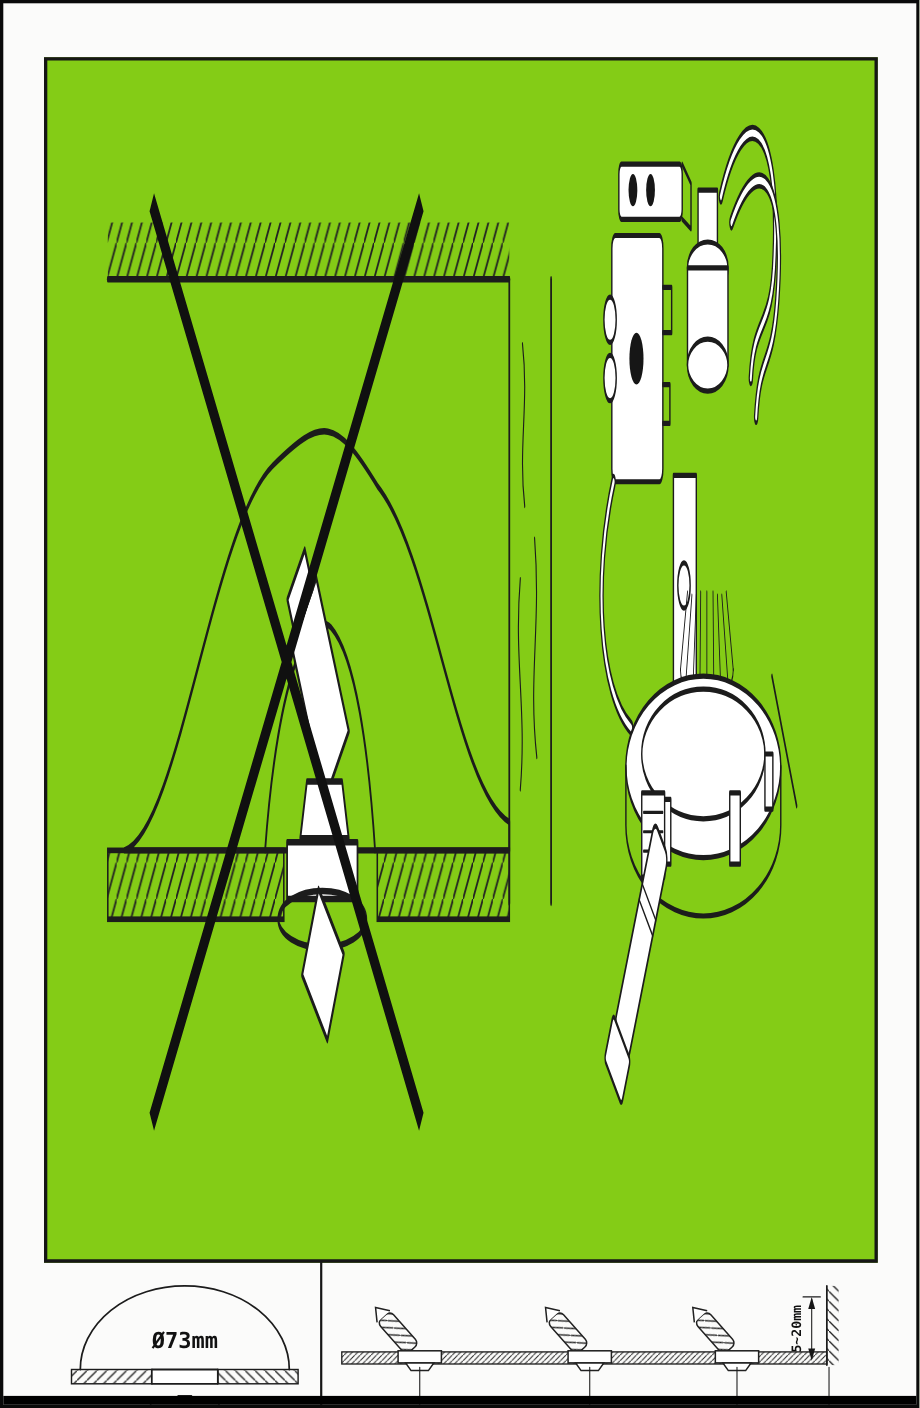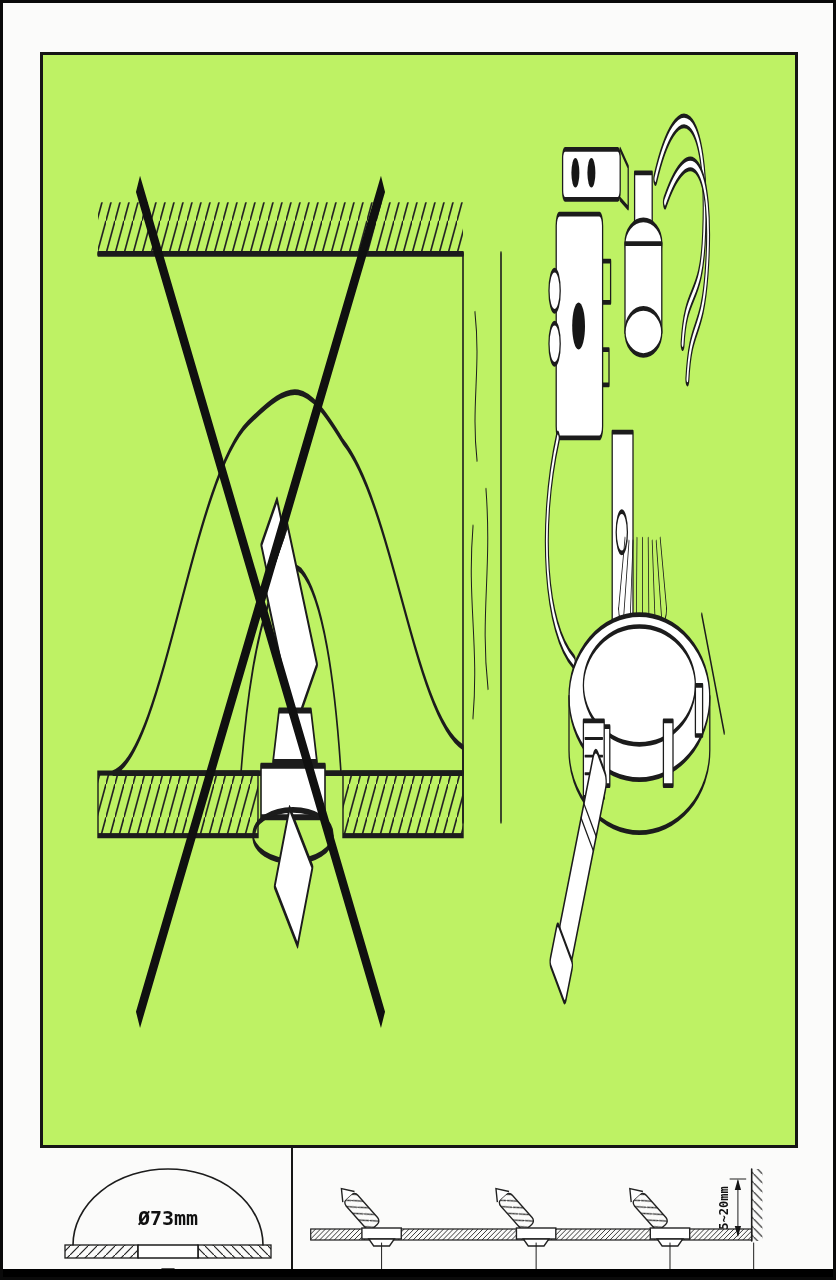--- a/index.html
+++ b/index.html
@@ -1,18 +1,18 @@
 <!DOCTYPE html>
 <html><head>
 <meta charset="utf-8">
 <style>
   html,body{margin:0;padding:0;background:#e8e8e8;}
   .scan{position:relative;width:836px;height:1280px;background:#fbfbfa;border:3px solid #0a0a0a;box-sizing:border-box;font-family:"Liberation Sans",sans-serif;overflow:hidden;}
   .bottom-bar{position:absolute;left:-3px;right:-3px;bottom:-3px;height:11px;background:#000;}
-  .sheet{position:absolute;left:37px;top:49px;width:758px;height:1096px;border:3px solid #161616;background:#bef264;box-sizing:border-box;}
+  .sheet{position:absolute;left:37px;top:49px;width:758px;height:1096px;border:3px solid #161616;background:#84cc16;box-sizing:border-box;}
   .row{display:flex;border-top:2px solid #161616;}
   .row1{position:relative;height:296px;}
   .row2{height:211px;}
   .panel{position:relative;box-sizing:border-box;height:100%;}
   .vdiv{border-left:2px solid #161616;}
   .p1{width:248px;}  .p2{flex:1;}
   .panel svg{display:block;width:100%;height:100%;}
   
   .s{stroke:#1c1c1c;stroke-width:1.6;fill:none;stroke-linecap:round;stroke-linejoin:round;}
   .sf{stroke:#1c1c1c;stroke-width:1.6;fill:#fff;stroke-linejoin:round;}

